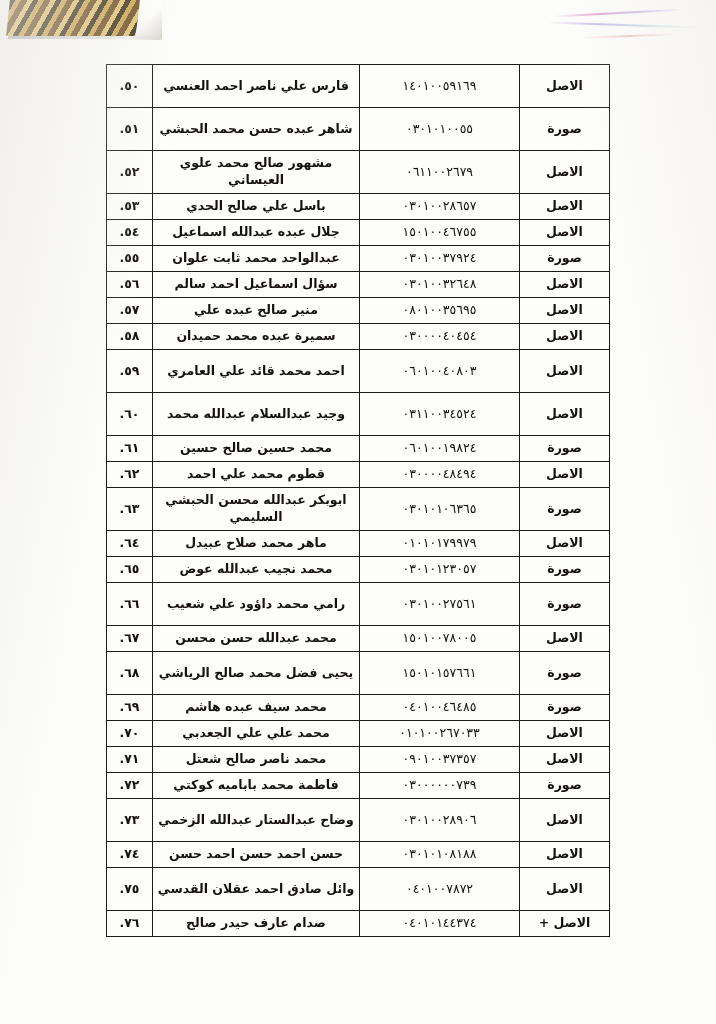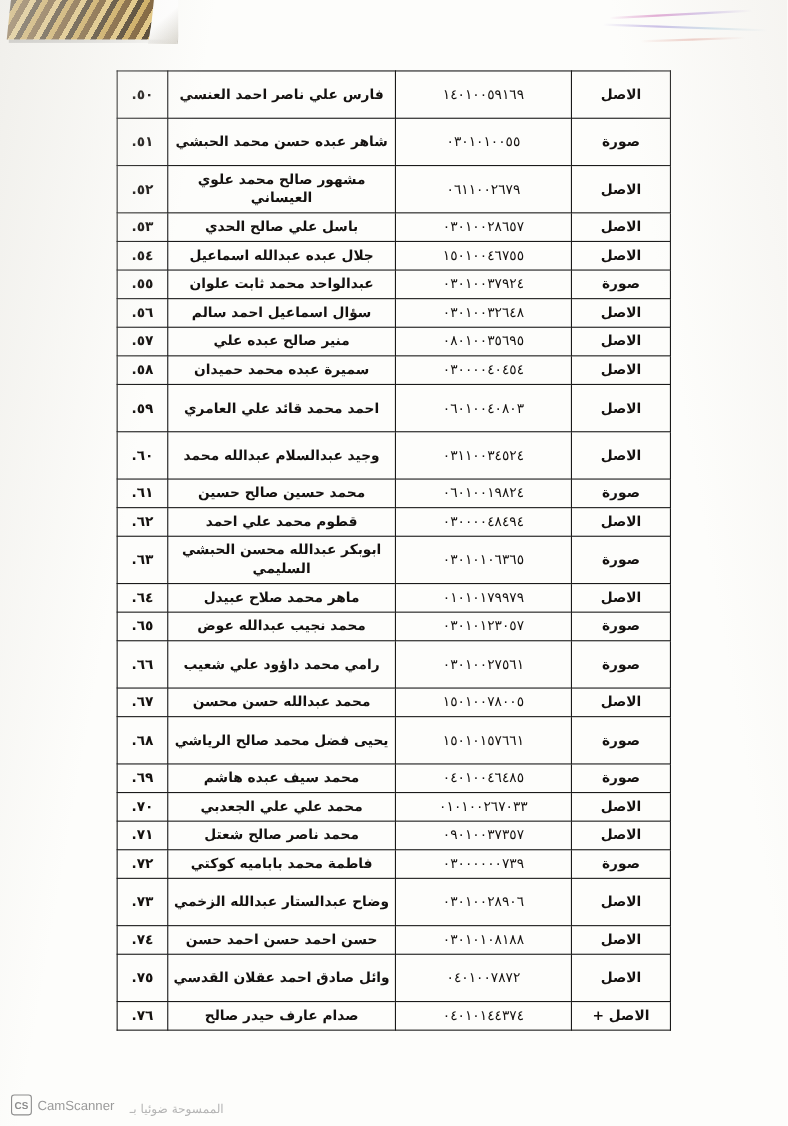--- a/index.html
+++ b/index.html
@@ -385,21 +385,14 @@
             <td class="idnum">٠٤٠١٠١٤٤٣٧٤</td>
             <td class="name">صدام عارف حيدر صالح</td>
             <td class="no">٧٦.</td>
           </tr>
         </tbody>
     </table>
   </div>
 
   <div class="scan-tint"></div>
 
-  <div class="footer">
-    <div class="cs-badge">
-      <div class="cs-logo">CS</div>
-      <div class="cs-text">CamScanner</div>
-    </div>
-    <div class="cs-arabic">الممسوحة ضوئيا بـ</div>
-  </div>
 
 </div>
 
 </body></html>

